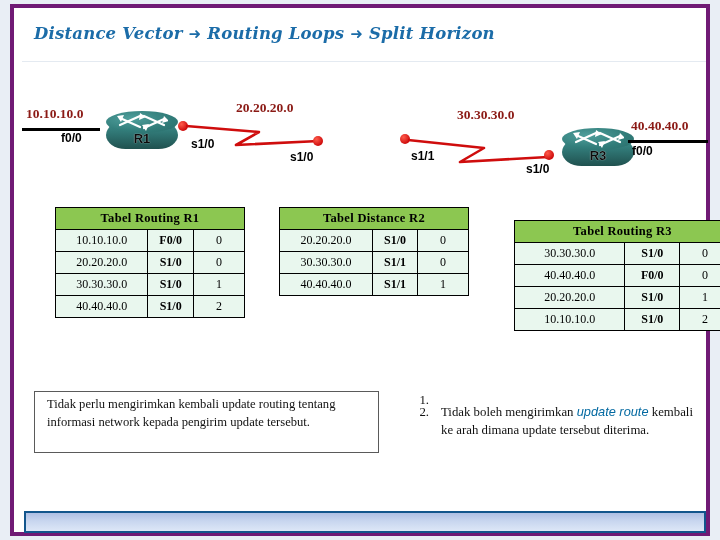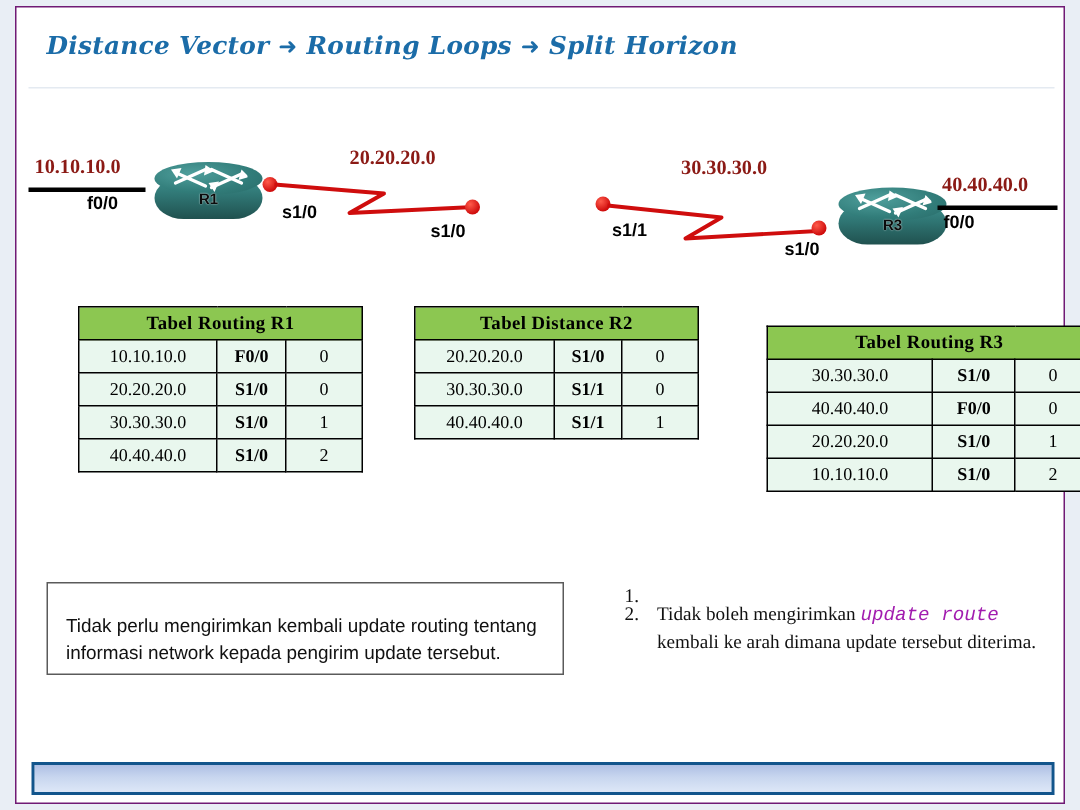--- a/index.html
+++ b/index.html
@@ -6,21 +6,21 @@
   body{
     width:720px;height:540px;
     background:#e9eef5;
     font-family:"Liberation Serif", serif;
     overflow:hidden;
   }
   .slide{
     position:absolute;left:10px;top:4px;
     width:700px;height:532px;
     background:#ffffff;
-    border:1px solid #701a75;
+    border:4px solid #701a75;
     box-sizing:border-box;
   }
   
   .title-bar{
     position:absolute;left:8px;top:8px;width:684px;height:46px;
     border-bottom:1px solid #e4eaf1;
     box-sizing:border-box;
   }
   .title-text{
     position:absolute;left:12px;top:8px;
@@ -41,21 +41,21 @@
     border-radius:50%/26px;
   }
   .router .top{
     position:absolute;left:0;top:0;width:72px;height:22px;
     background:radial-gradient(ellipse at 35% 35%,#4f9f9c 0%,#317c79 60%,#2a6b69 100%);
     border-radius:50%;
   }
   .router svg{position:absolute;left:10px;top:1px;}
   .router .rlabel{
     position:absolute;left:0;top:20px;width:72px;text-align:center;
-    font-family:"Liberation Sans",sans-serif;font-size:10px;font-weight:bold;
+    font-family:"Liberation Sans",sans-serif;font-size:13px;font-weight:bold;
     color:#0b0b0b;text-shadow:0 0 1px #fff;
   }
   .netlabel{
     position:absolute;font-family:"Liberation Serif",serif;
     font-size:13.5px;font-weight:bold;color:#8b1a15;white-space:nowrap;
   }
   .iflabel{
     position:absolute;font-family:"Liberation Sans",sans-serif;
     font-size:12px;font-weight:bold;color:#000;white-space:nowrap;
   }
@@ -77,30 +77,30 @@
   .rtable th{
     background:#8cc751;font-weight:bold;font-size:12.5px;letter-spacing:.3px;
   }
   .rtable td.iface{font-weight:bold;}
   .rtable td.metric{width:46px;}
 
   
   .notebox{
     position:absolute;left:20px;top:383px;width:345px;height:62px;
     border:1px solid #5a5a5a;box-sizing:border-box;
-    padding:20px 10px 0 12px;
-    font-family:Liberation Sans, sans-serif;font-size:12.6px;color:#111;
+    padding:4px 10px 0 12px;
+    font-family:Liberation Serif, serif;font-size:12.6px;color:#111;
     line-height:1.42;
   }
   
   .points{position:absolute;left:393px;top:383px;width:300px;
           font-family:"Liberation Serif",serif;font-size:12.8px;color:#111;}
   .pt{position:relative;padding-left:34px;margin-bottom:12px;line-height:1.42;}
   .pt .num{position:absolute;left:0;top:0;width:22px;text-align:right;}
-  .hl{font-family:Liberation Mono, monospace;font-style:italic;color:#a21caf;}
+  .hl{font-family:Liberation Sans, sans-serif;font-style:italic;color:#0369a1;}
 
   
   .bottombar{
     position:absolute;left:10px;top:503px;width:682px;height:22px;
     border:2.5px solid #12558c;box-sizing:border-box;
     background:linear-gradient(to bottom,#aebfe4 0%,#c8d6ef 45%,#dde7f7 100%);
   }
 </style>
 </head>
 <body>

